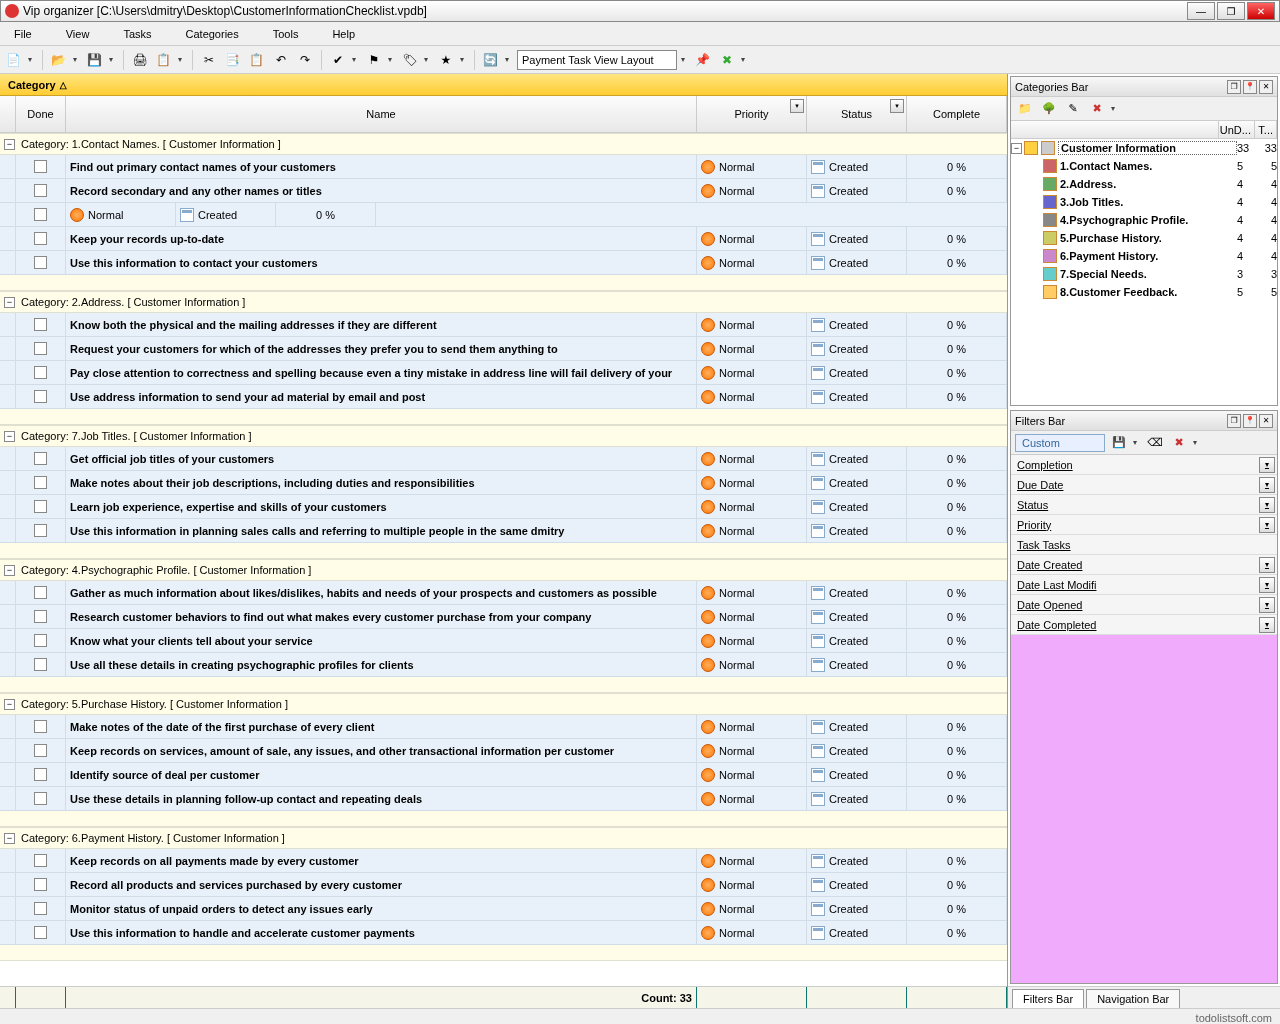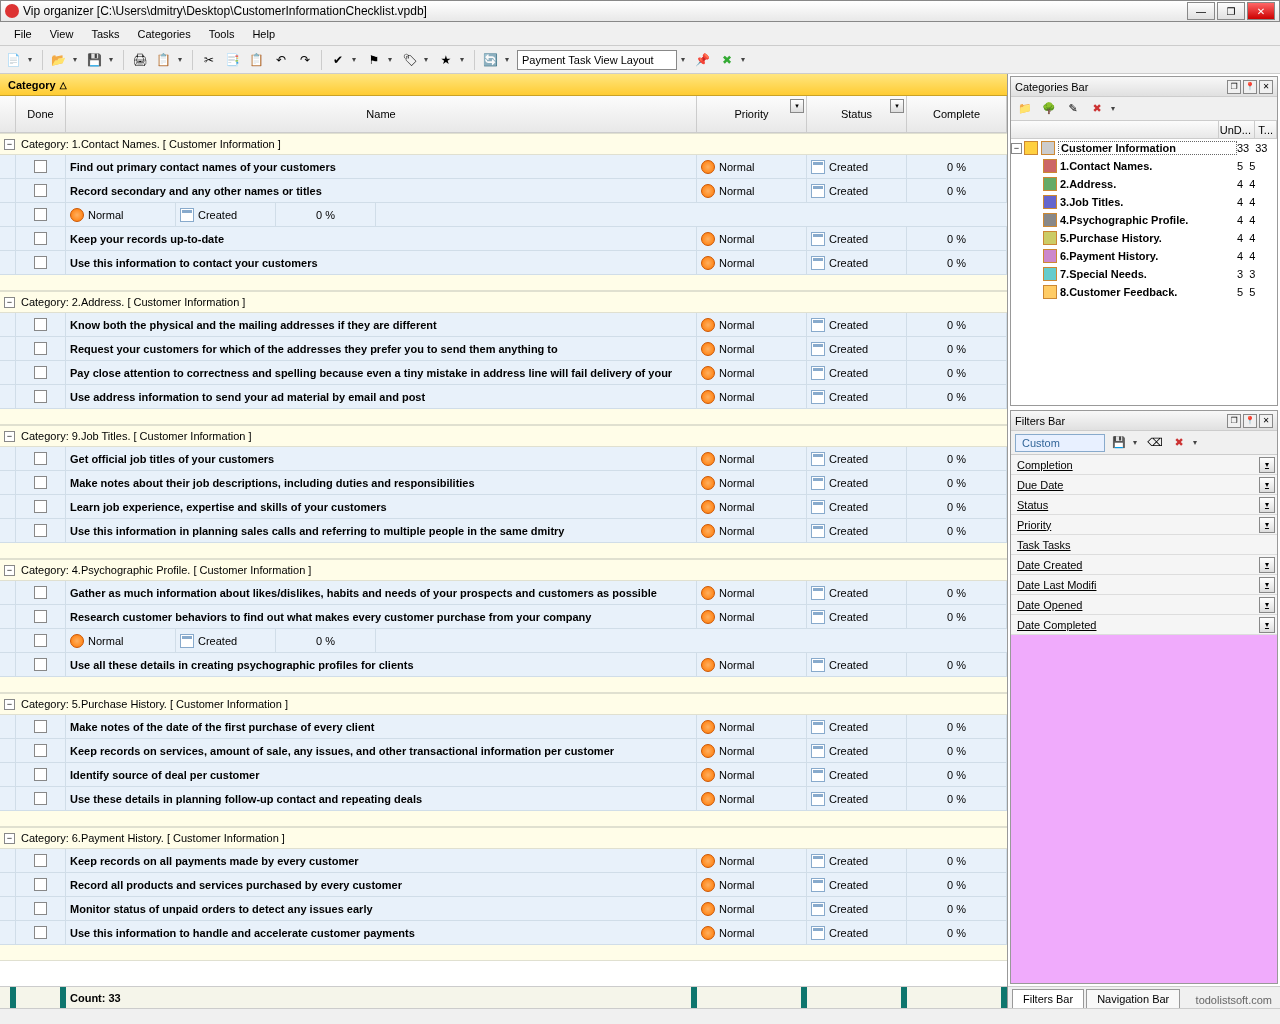--- a/index.html
+++ b/index.html
@@ -3,21 +3,21 @@
 <meta charset="utf-8">
 <style>
 * { box-sizing: border-box; margin: 0; padding: 0; font-family: Tahoma, sans-serif; font-size: 11px; }
 body { background: #fff; overflow: hidden; }
 .titlebar { background: linear-gradient(#fff, #e8e8e8); border: 1px solid #888; height: 22px; display: flex; align-items: center; padding: 0 4px; }
 .titlebar-icon { width: 14px; height: 14px; background: #d33; border-radius: 7px; margin-right: 4px; }
 .titlebar-text { flex: 1; font-size: 12px; }
 .titlebar-btns { display: flex; gap: 2px; }
 .titbtn { width: 28px; height: 18px; border: 1px solid #888; background: linear-gradient(#fdfdfd,#e0e0e0); display: flex; align-items: center; justify-content: center; font-size: 10px; }
 .titbtn.close { background: linear-gradient(#f66,#c00); color: #fff; }
-.menubar { background: #f0f0f0; border-bottom: 1px solid #ccc; height: 24px; display: flex; align-items: center; padding: 0 6px; gap: 2px; }
+.menubar { background: #f0f0f0; border-bottom: 1px solid #ccc; height: 24px; display: flex; align-items: center; padding: 0 6px; gap: 18px; }
 .menuitem { padding: 3px 8px; cursor: default; }
 .toolbar { background: #f0f0f0; border-bottom: 1px solid #ccc; height: 28px; display: flex; align-items: center; padding: 0 4px; gap: 4px; }
 .tbtn { width: 20px; height: 20px; border: 1px solid transparent; display: flex; align-items: center; justify-content: center; cursor: pointer; }
 .tdrop { width: 8px; font-size: 8px; color: #444; }
 .tsep { width: 1px; height: 20px; background: #ccc; margin: 0 2px; }
 .layout-box { border: 1px solid #888; background: #fff; height: 20px; width: 160px; padding: 0 4px; display: flex; align-items: center; }
 .main { display: flex; height: calc(100vh - 22px - 24px - 28px - 16px); }
 .left { flex: 1; display: flex; flex-direction: column; border-right: 1px solid #999; overflow: hidden; }
 .right { width: 272px; display: flex; flex-direction: column; }
 .groupbar { background: linear-gradient(#ffe680, #ffcc33); height: 22px; display: flex; align-items: center; padding: 0 8px; font-weight: bold; border-bottom: 1px solid #c9a227; }
@@ -37,46 +37,46 @@
 .task-row:nth-child(even) { background: #e8f1fa; }
 .task-row > div { border-right: 1px solid #d0dde8; display: flex; align-items: center; padding: 0 4px; }
 .task-row .col-name { justify-content: flex-start; font-weight: bold; }
 .task-row .col-done { justify-content: center; }
 .chk { width: 13px; height: 13px; border: 1px solid #888; background: #fff; }
 .prio-ico { width: 14px; height: 14px; border-radius: 7px; background: radial-gradient(#ffb060,#ff7700); margin-right: 4px; border: 1px solid #cc5500; }
 .stat-ico { width: 14px; height: 14px; background: #fff; border: 1px solid #8ac; margin-right: 4px; position: relative; }
 .stat-ico::before { content: ''; position: absolute; left: 1px; top: 1px; width: 10px; height: 3px; background: #8ac; }
 .spacer-row { height: 16px; background: #fffde8; border-bottom: 1px solid #e0e0d0; }
 .footer-row { display: flex; height: 22px; background: #f5f5ea; border-top: 1px solid #ccc; }
-.footer-row > div { border-right: 6px solid #0f766e; display: flex; align-items: center; padding: 0 4px; font-weight: bold; }
+.footer-row > div { border-right: 1px solid #0f766e; display: flex; align-items: center; padding: 0 4px; font-weight: bold; justify-content: flex-end; }
 .panel { border: 1px solid #999; margin: 2px; display: flex; flex-direction: column; }
 .panel-hdr { background: linear-gradient(#f8f8f8,#e0e0e0); height: 20px; display: flex; align-items: center; padding: 0 4px; border-bottom: 1px solid #ccc; }
 .panel-hdr-txt { flex: 1; }
 .panel-hdr-btn { width: 14px; height: 14px; border: 1px solid #888; background: #f0f0f0; margin-left: 2px; font-size: 8px; display: flex; align-items: center; justify-content: center; }
 .panel-tb { background: #f0f0f0; height: 24px; display: flex; align-items: center; padding: 0 4px; gap: 4px; border-bottom: 1px solid #ccc; }
 .cat-panel { flex: 1; overflow: auto; background: #fff; }
 .cat-cols { display: flex; background: linear-gradient(#fcfcfc,#e8e8e8); border-bottom: 1px solid #ccc; height: 18px; font-size: 10px; }
 .cat-cols > div { border-right: 1px solid #ccc; display: flex; align-items: center; justify-content: flex-end; padding: 0 3px; }
 .tree-row { display: flex; align-items: center; height: 18px; padding-left: 4px; }
 .tree-row.root { padding-left: 0; }
 .tree-row.root .tree-label { font-weight: bold; border: 1px dotted #666; background: #fff; padding: 0 2px; }
 .tree-exp { width: 11px; height: 11px; border: 1px solid #888; font-size: 9px; display: flex; align-items: center; justify-content: center; margin-right: 2px; background: #fff; }
 .tree-ico { width: 14px; height: 14px; margin-right: 3px; background: #fc6; border: 1px solid #c83; }
 .tree-ico.folder { background: #ffd040; }
 .tree-label { flex: 1; font-weight: bold; }
-.tree-nums { width: 40px; display: flex; justify-content: flex-start; gap: 6px; }
+.tree-nums { width: 40px; display: flex; justify-content: space-between; gap: 6px; }
 .filters-body { flex: 1; background: #f0abfc; overflow: auto; text-decoration: underline; }
 .filter-row { display: flex; height: 20px; border-bottom: 1px solid #ddd; align-items: center; background: #f5f5f5; }
 .filter-row .flabel { flex: 1; padding: 0 6px; }
 .filter-row .fdrop { width: 16px; height: 16px; border: 1px solid #888; background: linear-gradient(#fff,#ddd); margin-right: 2px; display: flex; align-items: center; justify-content: center; font-size: 8px; }
 .custom-sel { border: 1px solid #8ac; background: #e8f0ff; padding: 2px 6px; color: #369; width: 90px; }
 .bottom-tabs { height: 22px; background: #f0f0f0; border-top: 1px solid #ccc; display: flex; align-items: flex-end; padding-left: 4px; }
 .btab { border: 1px solid #999; border-bottom: none; padding: 3px 10px; background: #f8f8f8; margin-right: 2px; font-size: 11px; }
 .btab.active { background: #fff; }
-.watermark { position: absolute; right: 8px; bottom: 18px; color: #666; font-size: 11px; }
+.watermark { position: absolute; right: 8px; bottom: 0; color: #666; font-size: 11px; }
 .statbar { height: 16px; background: #f0f0f0; border-top: 1px solid #ccc; }
 .ico { font-size: 12px; }
 </style>
 </head>
 <body>
 
 <div class="titlebar">
   <div class="titlebar-icon"></div>
   <div class="titlebar-text">Vip organizer [C:\Users\dmitry\Desktop\CustomerInformationChecklist.vpdb]</div>
   <div class="titlebar-btns">
@@ -343,21 +343,21 @@
           </div>
           <div class="col-stat">
             <div class="stat-ico"></div>
             <span>Created</span>
           </div>
           <div class="col-comp" style="justify-content:center">0 %</div>
         </div>
         <div class="spacer-row"></div>
         <div class="cat-row">
           <div class="exp">−</div>
-          <span>Category: 9.Job Titles.    [ Customer Information ]</span>
+          <span>Category: 7.Job Titles.    [ Customer Information ]</span>
         </div>
         <div class="task-row">
           <div class="col-exp"></div>
           <div class="col-done">
             <div class="chk"></div>
           </div>
           <div class="col-name">Get official job titles of your customers</div>
           <div class="col-prio">
             <div class="prio-ico"></div>
             <span>Normal</span>
@@ -451,20 +451,21 @@
             <div class="stat-ico"></div>
             <span>Created</span>
           </div>
           <div class="col-comp" style="justify-content:center">0 %</div>
         </div>
         <div class="task-row">
           <div class="col-exp"></div>
           <div class="col-done">
             <div class="chk"></div>
           </div>
+          <div class="col-name">Know what your clients tell about your service</div>
           <div class="col-prio">
             <div class="prio-ico"></div>
             <span>Normal</span>
           </div>
           <div class="col-stat">
             <div class="stat-ico"></div>
             <span>Created</span>
           </div>
           <div class="col-comp" style="justify-content:center">0 %</div>
         </div>

